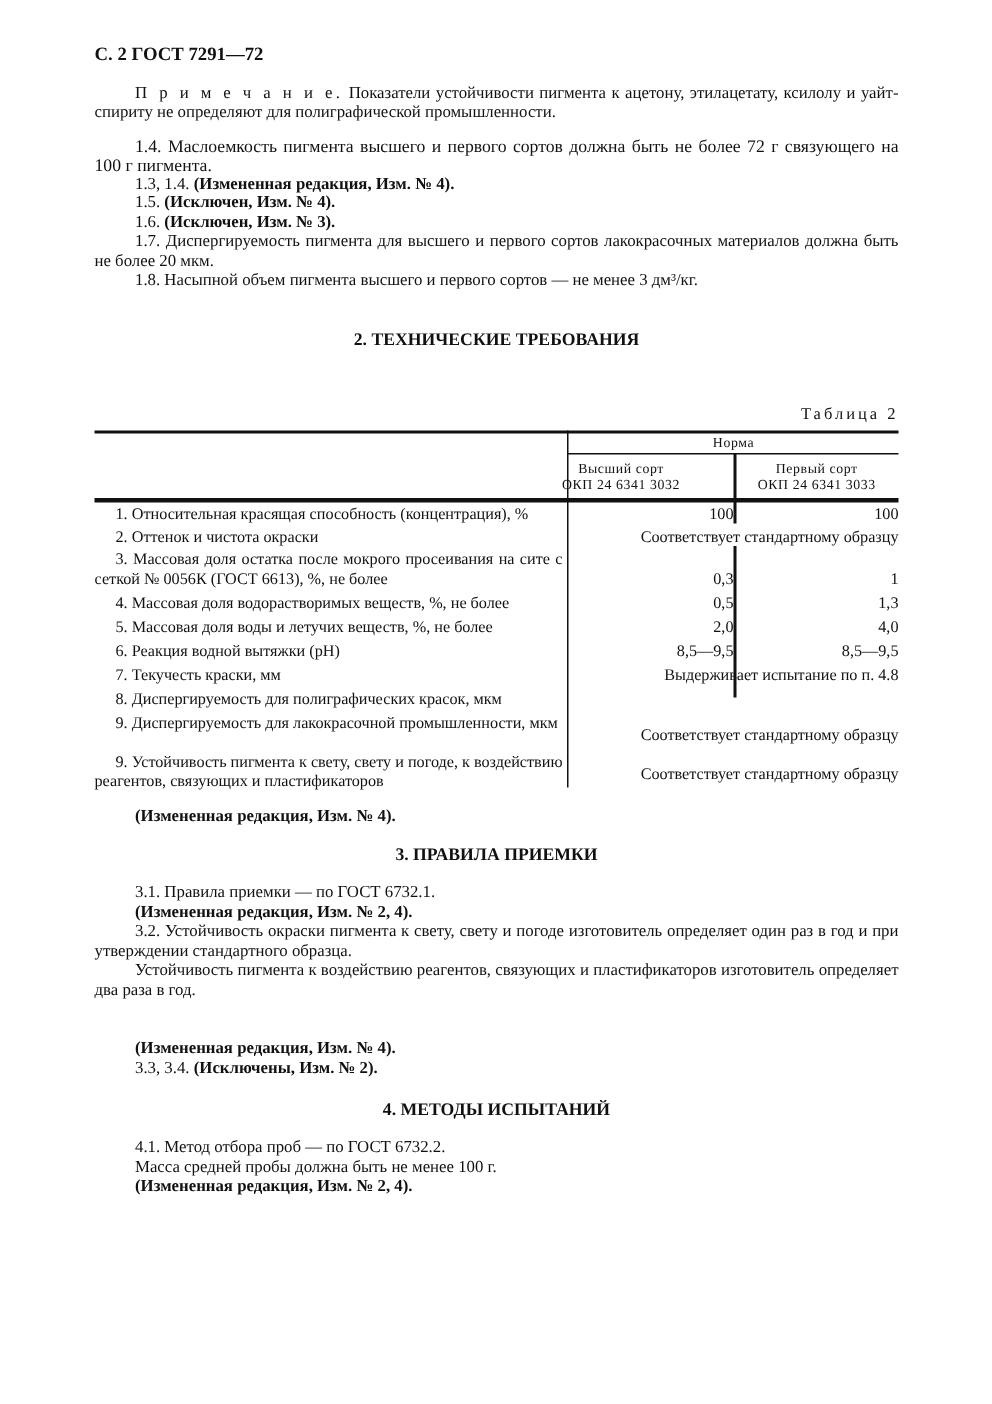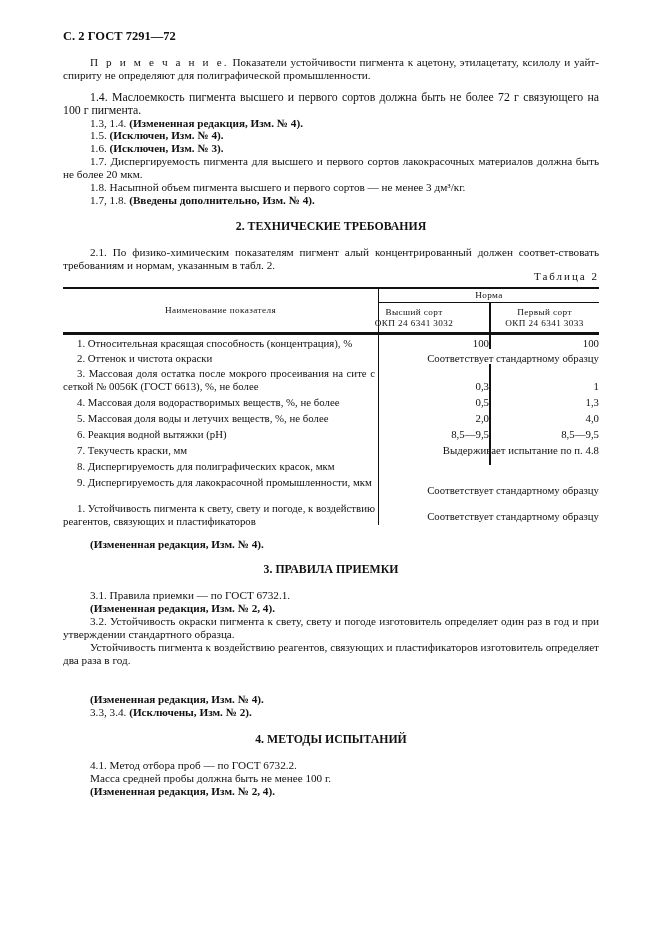--- a/index.html
+++ b/index.html
@@ -40,36 +40,33 @@
   <div class="abs hdr">С. 2 ГОСТ 7291—72</div>
 
   <div class="p ind" style="top:56px;"><span class="spaced">П р и м е ч а н и е.</span><span> Показатели устойчивости пигмента к ацетону, этилацетату, ксилолу и уайт-спириту не определяют для полиграфической промышленности.</span></div>
 
   <div class="p ind" style="top:91px; font-size:11.8px;">1.4.  Маслоемкость пигмента высшего и первого сортов должна быть не более 72 г связующего на 100 г пигмента.</div>
   <div class="p ind" style="top:117px;"><span>1.3, 1.4. </span><span class="b">(Измененная редакция, Изм. № 4).</span></div>
   <div class="p ind" style="top:129px;"><span>1.5.  </span><span class="b">(Исключен, Изм. № 4).</span></div>
   <div class="p ind" style="top:142px;"><span>1.6.  </span><span class="b">(Исключен, Изм. № 3).</span></div>
   <div class="p ind" style="top:155px;">1.7.  Диспергируемость пигмента для высшего и первого сортов лакокрасочных материалов должна быть не более 20 мкм.</div>
   <div class="p ind" style="top:181px;">1.8.  Насыпной объем пигмента высшего и первого сортов — не менее 3 дм³/кг.</div>
-  <div class="p ind" style="top:194px;"><span>1.7, 1.8. </span><span class="b">(Введены дополнительно, Изм. № 4).</span></div>
 
   <div class="sec" style="top:220px;">2. ТЕХНИЧЕСКИЕ ТРЕБОВАНИЯ</div>
-  <div class="p ind" style="top:246px;">2.1.  По физико-химическим показателям пигмент алый концентрированный должен соответ-ствовать требованиям и нормам, указанным в табл. 2.</div>
   <div class="tblcap" style="top:270px;">Таблица 2</div>
 
   <div class="tbl">
     <div class="topline"></div>
     <div class="headline"></div>
     <div class="normline"></div>
     <div class="vmain"></div>
     <div class="vsub" style="top:15px; height:32px;"></div>
     <div class="vsub" style="top:47px; height:15px;"></div>
     <div class="vsub" style="top:77px; height:101px;"></div>
 
-    <div class="th" style="left:0; width:315px; top:18px;">Наименование показателя</div>
     <div class="th" style="left:316px; width:220px; top:3px;">Норма</div>
     <div class="th" style="left:296px; width:110px; top:20px;">
         <div>Высший сорт</div>
         <div>ОКП 24 6341 3032</div>
       </div>
     <div class="th" style="left:427px; width:109px; top:20px;">
         <div>Первый сорт</div>
         <div>ОКП 24 6341 3033</div>
       </div>
 
@@ -97,21 +94,21 @@
     <div class="cell c2" style="top:141px;">8,5—9,5</div>
 
     <div class="rowname" style="top:157px; text-indent:14px;">7. Текучесть краски, мм</div>
     <div class="cell cspan" style="top:157px;">Выдерживает испытание по п. 4.8</div>
 
     <div class="rowname" style="top:173px; text-indent:14px;">8. Диспергируемость для полиграфических красок, мкм</div>
 
     <div class="rowname" style="top:189px; text-indent:14px; text-align-last:left;">9. Диспергируемость для лакокрасочной промышленности, мкм</div>
     <div class="cell cspan" style="top:197px;">Соответствует стандартному образцу</div>
 
-    <div class="rowname" style="top:215px; text-indent:14px; text-align-last:left;">1. Устойчивость пигмента к свету, свету и погоде, к воздействию реагентов, связующих и пластификаторов</div>
+    <div class="rowname" style="top:215px; text-indent:14px; text-align-last:left;">9. Устойчивость пигмента к свету, свету и погоде, к воздействию реагентов, связующих и пластификаторов</div>
     <div class="cell cspan" style="top:223px;">Соответствует стандартному образцу</div>
   </div>
 
   <div class="p ind b" style="top:538px;">(Измененная редакция, Изм. № 4).</div>
 
   <div class="sec" style="top:563px;">3. ПРАВИЛА ПРИЕМКИ</div>
   <div class="p ind" style="top:589px;">3.1.  Правила приемки — по ГОСТ 6732.1.</div>
   <div class="p ind b" style="top:602px;">(Измененная редакция, Изм. № 2, 4).</div>
   <div class="p ind" style="top:615px;">3.2.  Устойчивость окраски пигмента к свету, свету и погоде изготовитель определяет один раз в год и при утверждении стандартного образца.</div>
   <div class="p ind" style="top:641px;">Устойчивость пигмента к воздействию реагентов, связующих и пластификаторов изготовитель определяет два раза в год.</div>

